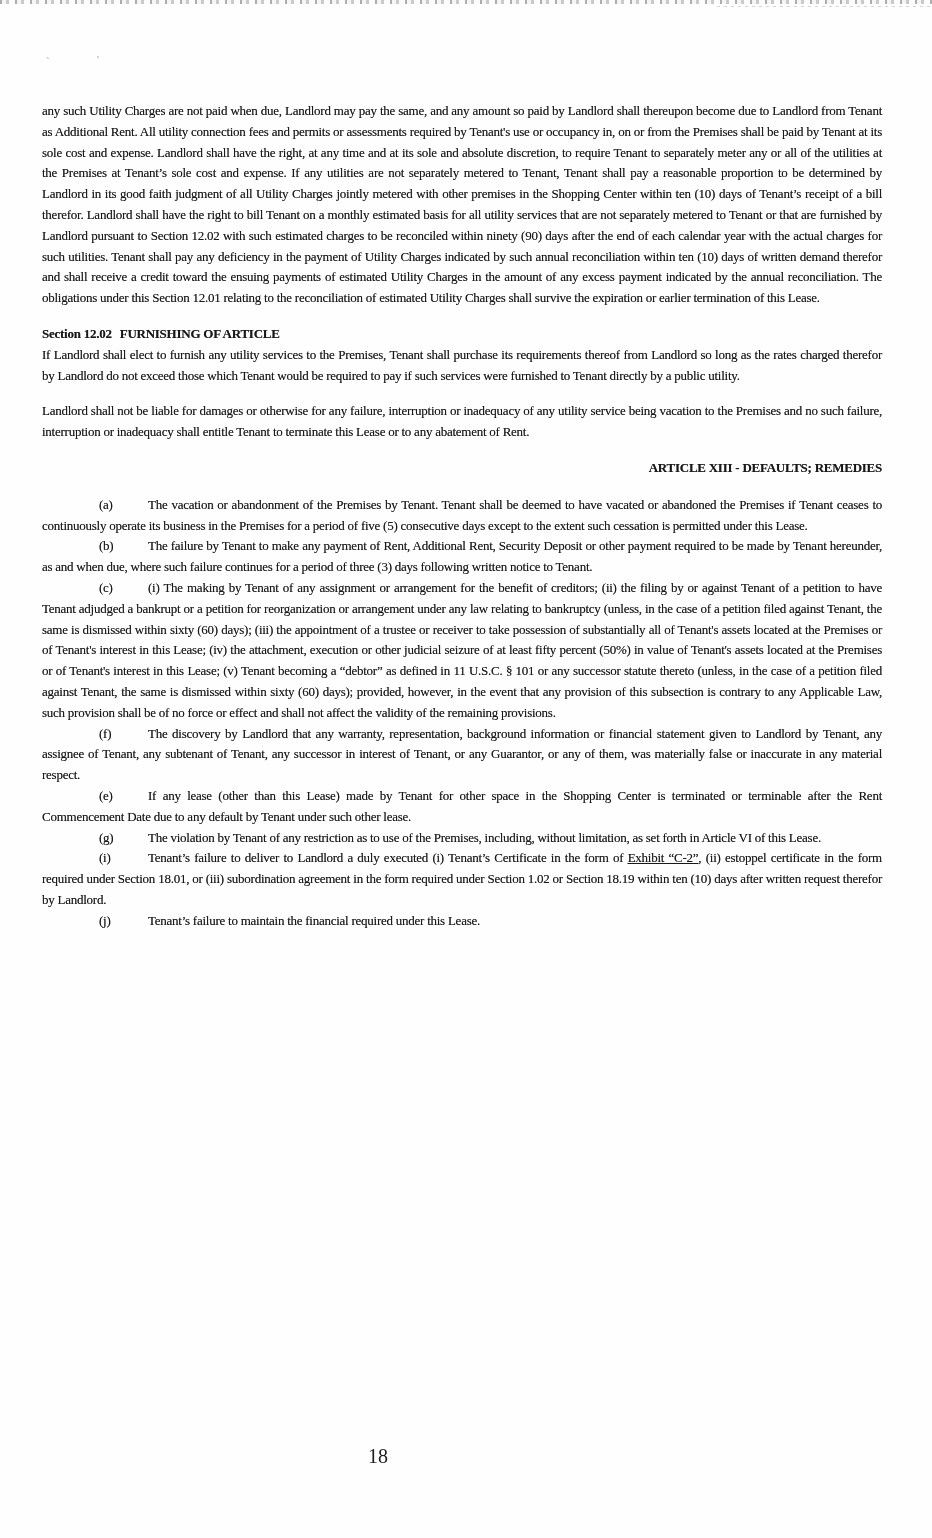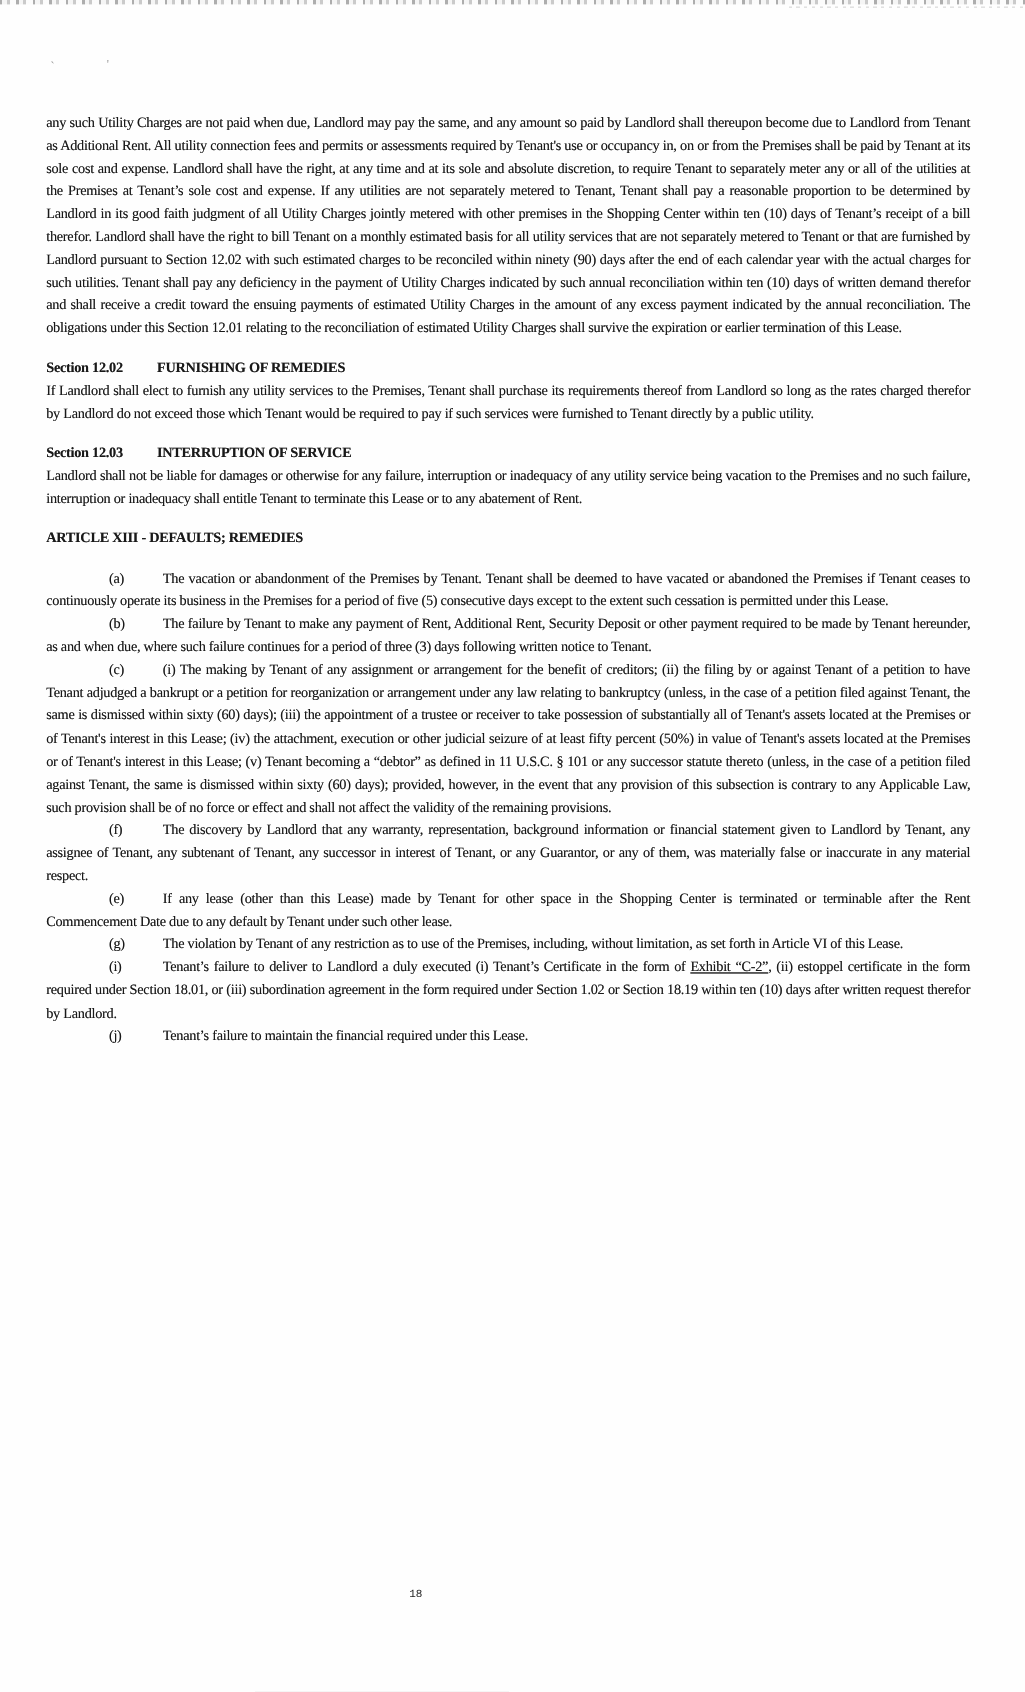--- a/index.html
+++ b/index.html
@@ -57,74 +57,70 @@
   }
   .content p, .content h2, .content h3, .content .item {
     margin: 0;
     padding: 0;
     font-size: 13px;
     line-height: 20.8px;
   }
   p.body-para { margin-bottom: 15px; }
   h2.article-heading {
     font-weight: 700;
-    text-align: left;
+    text-align: right;
     margin-bottom: 16px;
   }
   h3.section-heading {
     font-weight: 700;
     text-align: left;
     margin: 0;
   }
-  .section-number { margin-right: 31px; }
+  .section-number { margin-right: 8px; }
   .section-block { margin-bottom: 15px; }
   .item {
     text-indent: 57px;
     margin-bottom: 11px;
   }
   .item .item-letter {
     display: inline-block;
     width: 49px;
     text-indent: 0;
   }
   .underline { text-decoration: underline; }
   .page-number {
     position: absolute;
     top: 1445px;
     left: 0;
     width: 756px;
     text-align: center;
-    font-size: 10px;
+    font-size: 20px;
     color: #1c1c1c;
-    font-family: Liberation Mono, monospace;
   }
 </style>
 </head>
 <body>
 
 <div class="page">
   <div class="scan-edge-top"></div>
   <span class="speck" style="top:56px;left:46px;">`</span>
   <span class="speck" style="top:54px;left:97px;">'</span>
 
   <div class="content">
 
     <p class="body-para">any such Utility Charges are not paid when due, Landlord may pay the same, and any amount so paid by Landlord shall thereupon become due to Landlord from Tenant as Additional Rent.  All utility connection fees and permits or assessments required by Tenant's use or occupancy in, on or from the Premises shall be paid by Tenant at its sole cost and expense.  Landlord shall have the right, at any time and at its sole and absolute discretion, to require Tenant to separately meter any or all of the utilities at the Premises at Tenant’s sole cost and expense.  If any utilities are not separately metered to Tenant, Tenant shall pay a reasonable proportion to be determined by Landlord in its good faith judgment of all Utility Charges jointly metered with other premises in the Shopping Center within ten (10) days of Tenant’s receipt of a bill therefor.  Landlord shall have the right to bill Tenant on a monthly estimated basis for all utility services that are not separately metered to Tenant or that are furnished by Landlord pursuant to Section 12.02 with such estimated charges to be reconciled within ninety (90) days after the end of each calendar year with the actual charges for such utilities.  Tenant shall pay any deficiency in the payment of Utility Charges indicated by such annual reconciliation within ten (10) days of written demand therefor and shall receive a credit toward the ensuing payments of estimated Utility Charges in the amount of any excess payment indicated by the annual reconciliation.  The obligations under this Section 12.01 relating to the reconciliation of estimated Utility Charges shall survive the expiration or earlier termination of this Lease.</p>
 
     <div class="section-block">
       <h3 class="section-heading">
-        <span class="section-number">Section 12.02</span><span>FURNISHING OF REMEDIES</span>
+        <span class="section-number">Section 12.02</span><span>FURNISHING OF ARTICLE</span>
       </h3>
       <p>If Landlord shall elect to furnish any utility services to the Premises, Tenant shall purchase its requirements thereof from Landlord so long as the rates charged therefor by Landlord do not exceed those which Tenant would be required to pay if such services were furnished to Tenant directly by a public utility.</p>
     </div>
 
     <div class="section-block">
-      <h3 class="section-heading">
-        <span class="section-number">Section 12.03</span><span>INTERRUPTION OF SERVICE</span>
-      </h3>
       <p>Landlord shall not be liable for damages or otherwise for any failure, interruption or inadequacy of any utility service being vacation to the Premises and no such failure, interruption or inadequacy shall entitle Tenant to terminate this Lease or to any abatement of Rent.</p>
     </div>
 
     <h2 class="article-heading">ARTICLE XIII - DEFAULTS; REMEDIES</h2>
 
 
     <div class="item">
       <span class="item-letter">(a)</span><span>The vacation or abandonment of the Premises by Tenant.  Tenant shall be deemed to have vacated or abandoned the Premises if Tenant ceases to continuously operate its business in the Premises for a period of five (5) consecutive days except to the extent such cessation is permitted under this Lease.</span>
     </div>
 

